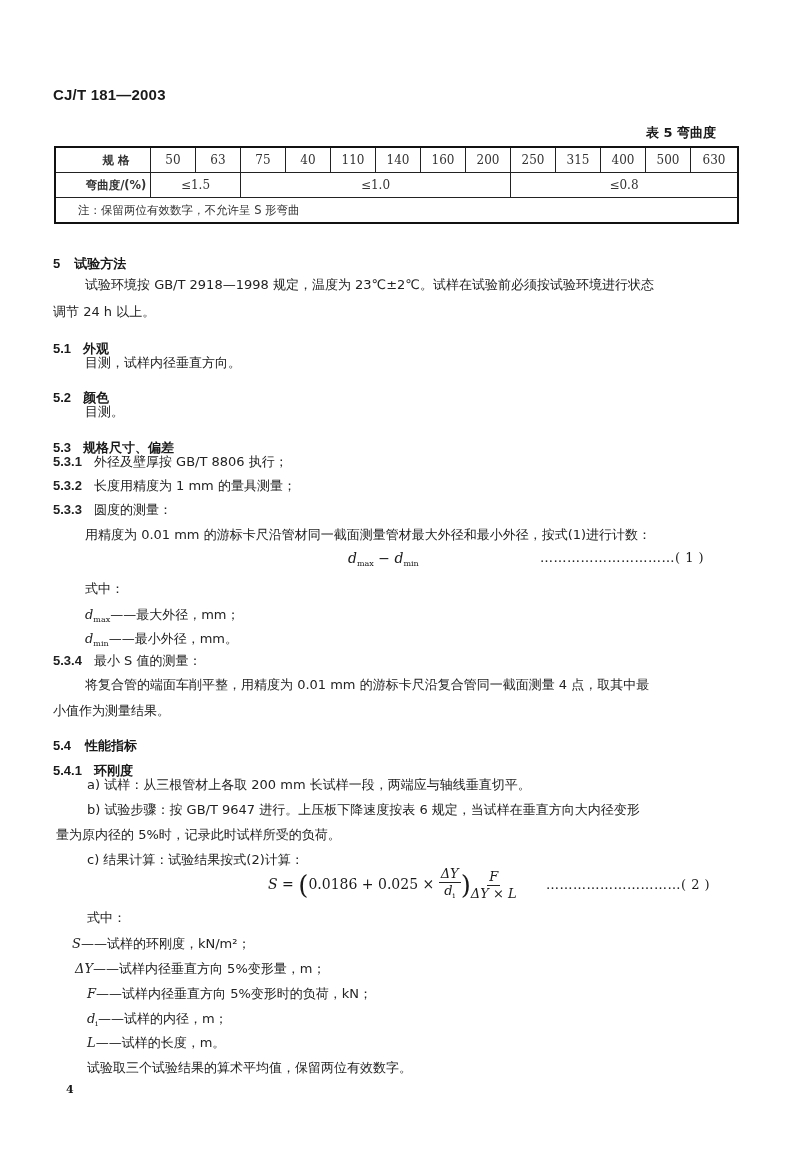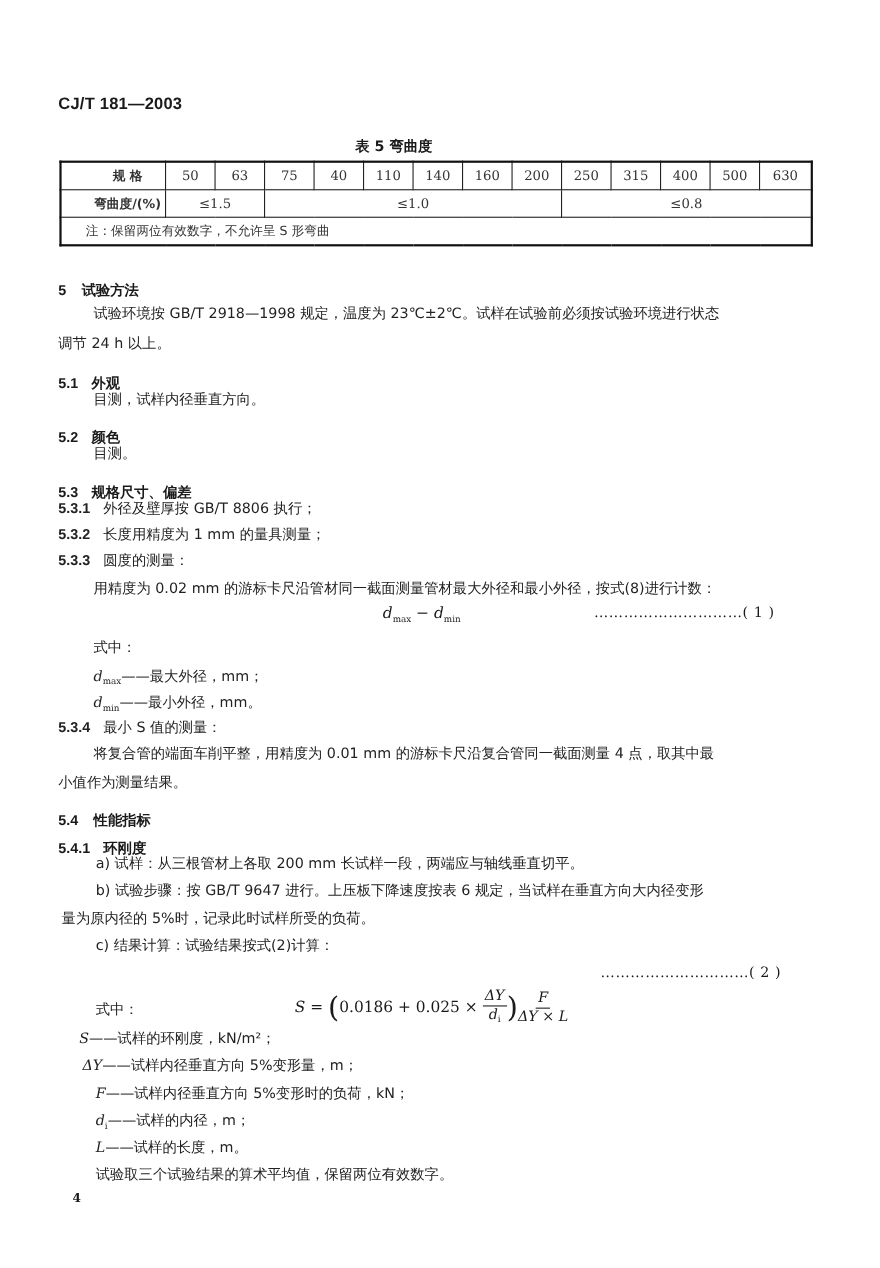--- a/index.html
+++ b/index.html
@@ -3,21 +3,21 @@
 <meta charset="utf-8">
 <style>
   html, body { margin: 0; padding: 0; }
   body {
     width: 800px; height: 1153px; background: #ffffff; position: relative;
     font-family: "DejaVu Serif", "Liberation Serif", serif; color: #1a1a1a;
     overflow: hidden;
   }
   .abs { position: absolute; white-space: nowrap; }
   .std-code { left: 53px; top: 86px; font-family: "Liberation Sans", sans-serif; font-weight: bold; font-size: 15px; letter-spacing: 0.2px; }
-  .table-title { left: 0; width: 716px; top: 124px; text-align: center; font-weight: bold; font-size: 13px; font-family: "DejaVu Sans", sans-serif; }
+  .table-title { left: 0; width: 716px; top: 124px; text-align: right; font-weight: bold; font-size: 13px; font-family: "DejaVu Sans", sans-serif; }
   table.t5 { position: absolute; left: 54px; top: 146px; border-collapse: collapse; font-size: 12px; font-family: "DejaVu Serif", serif; }
   table.t5 td { border: 1px solid #222; text-align: center; height: 24px; padding: 0; color: #333; }
   table.t5 { border: 2px solid #111; }
   table.t5 td.h { font-family: "DejaVu Sans", sans-serif; font-weight: bold; font-size: 11.5px; padding-left: 26px; }
   table.t5 td.note { text-align: left; padding-left: 22px; font-family: "DejaVu Sans", sans-serif; font-size: 11.5px; }
   .h1 { font-family: "DejaVu Sans", sans-serif; font-weight: bold; font-size: 13px; margin-top: 11px; }
   .p { font-family: "DejaVu Sans", sans-serif; font-size: 13px; color: #222; }
   .num { font-family: "Liberation Sans", sans-serif; font-weight: bold; }
   .it { font-family: "DejaVu Serif", serif; font-style: italic; }
   .sub { font-size: 8px; vertical-align: -3px; font-style: normal; }
@@ -86,21 +86,21 @@
 
 <div class="abs p" style="left:53px; top:453px;">
   <span class="num">5.3.1</span><span style="display:inline-block;width:12px"></span><span>外径及壁厚按 GB/T 8806 执行；</span>
 </div>
 <div class="abs p" style="left:53px; top:477px;">
   <span class="num">5.3.2</span><span style="display:inline-block;width:12px"></span><span>长度用精度为 1 mm 的量具测量；</span>
 </div>
 <div class="abs p" style="left:53px; top:501px;">
   <span class="num">5.3.3</span><span style="display:inline-block;width:12px"></span><span>圆度的测量：</span>
 </div>
-<div class="abs p" style="left:85px; top:526px;">用精度为 0.02 mm 的游标卡尺沿管材同一截面测量管材最大外径和最小外径，按式(8)进行计数：</div>
+<div class="abs p" style="left:85px; top:526px;">用精度为 0.01 mm 的游标卡尺沿管材同一截面测量管材最大外径和最小外径，按式(1)进行计数：</div>
 
 <div class="abs formula" style="left:348px; top:550px;">
   <span class="it">d</span><span class="sub">max</span><span> − </span><span class="it">d</span><span class="sub">min</span>
 </div>
 <div class="abs dots" style="left:540px; top:550px;">
   <span>…………………………</span><span>( 1 )</span>
 </div>
 
 <div class="abs p" style="left:85px; top:580px;">式中：</div>
 <div class="abs p" style="left:85px; top:606px;">
@@ -121,21 +121,21 @@
 </div>
 <div class="abs h1" style="left:53px; top:751px;">
   <span class="num">5.4.1</span><span style="display:inline-block;width:12px"></span><span>环刚度</span>
 </div>
 
 <div class="abs p" style="left:87px; top:776px;">a)   试样：从三根管材上各取 200 mm 长试样一段，两端应与轴线垂直切平。</div>
 <div class="abs p" style="left:87px; top:801px;">b)   试验步骤：按 GB/T 9647 进行。上压板下降速度按表 6 规定，当试样在垂直方向大内径变形</div>
 <div class="abs p" style="left:56px; top:826px;">量为原内径的 5%时，记录此时试样所受的负荷。</div>
 <div class="abs p" style="left:87px; top:851px;">c)   结果计算：试验结果按式(2)计算：</div>
 
-<div class="abs formula" style="left:268px; top:866px;margin-top:32px;">
+<div class="abs formula" style="left:268px; top:866px;">
   <span class="it">S = </span><span class="paren">(</span><span>0.0186 + 0.025 × </span><span class="frac">
       <span class="n">ΔY</span>
       <span><span>d</span><span class="sub">i</span></span>
     </span><span class="paren">)</span><span class="frac">
       <span class="n">F</span>
       <span>ΔY × L</span>
     </span>
 </div>
 <div class="abs dots" style="left:546px; top:877px;">
   <span>…………………………</span><span>( 2 )</span>

